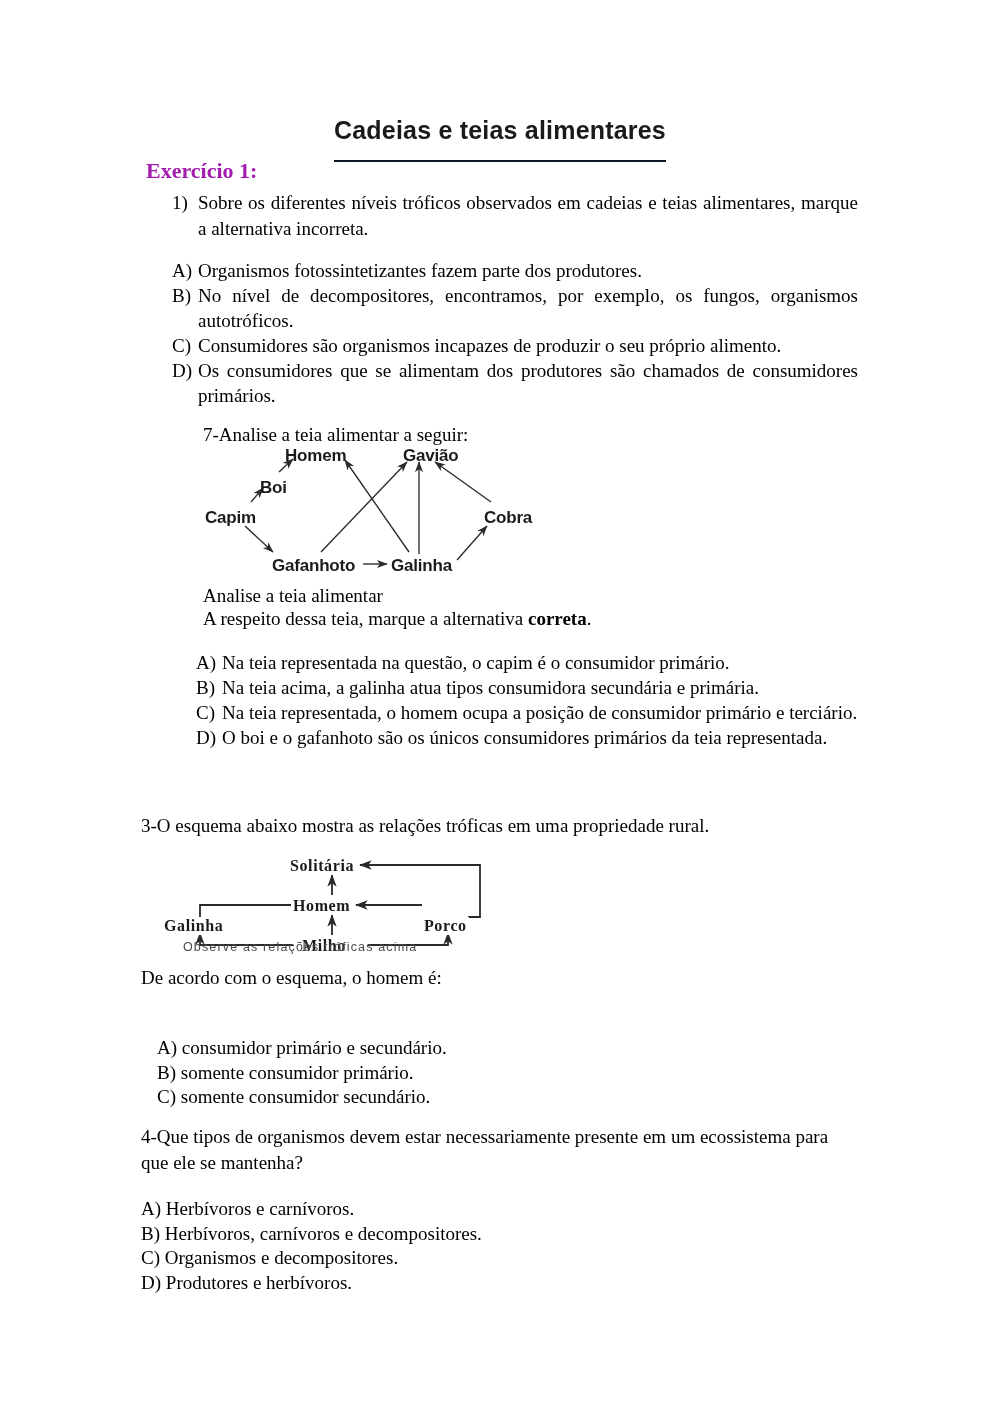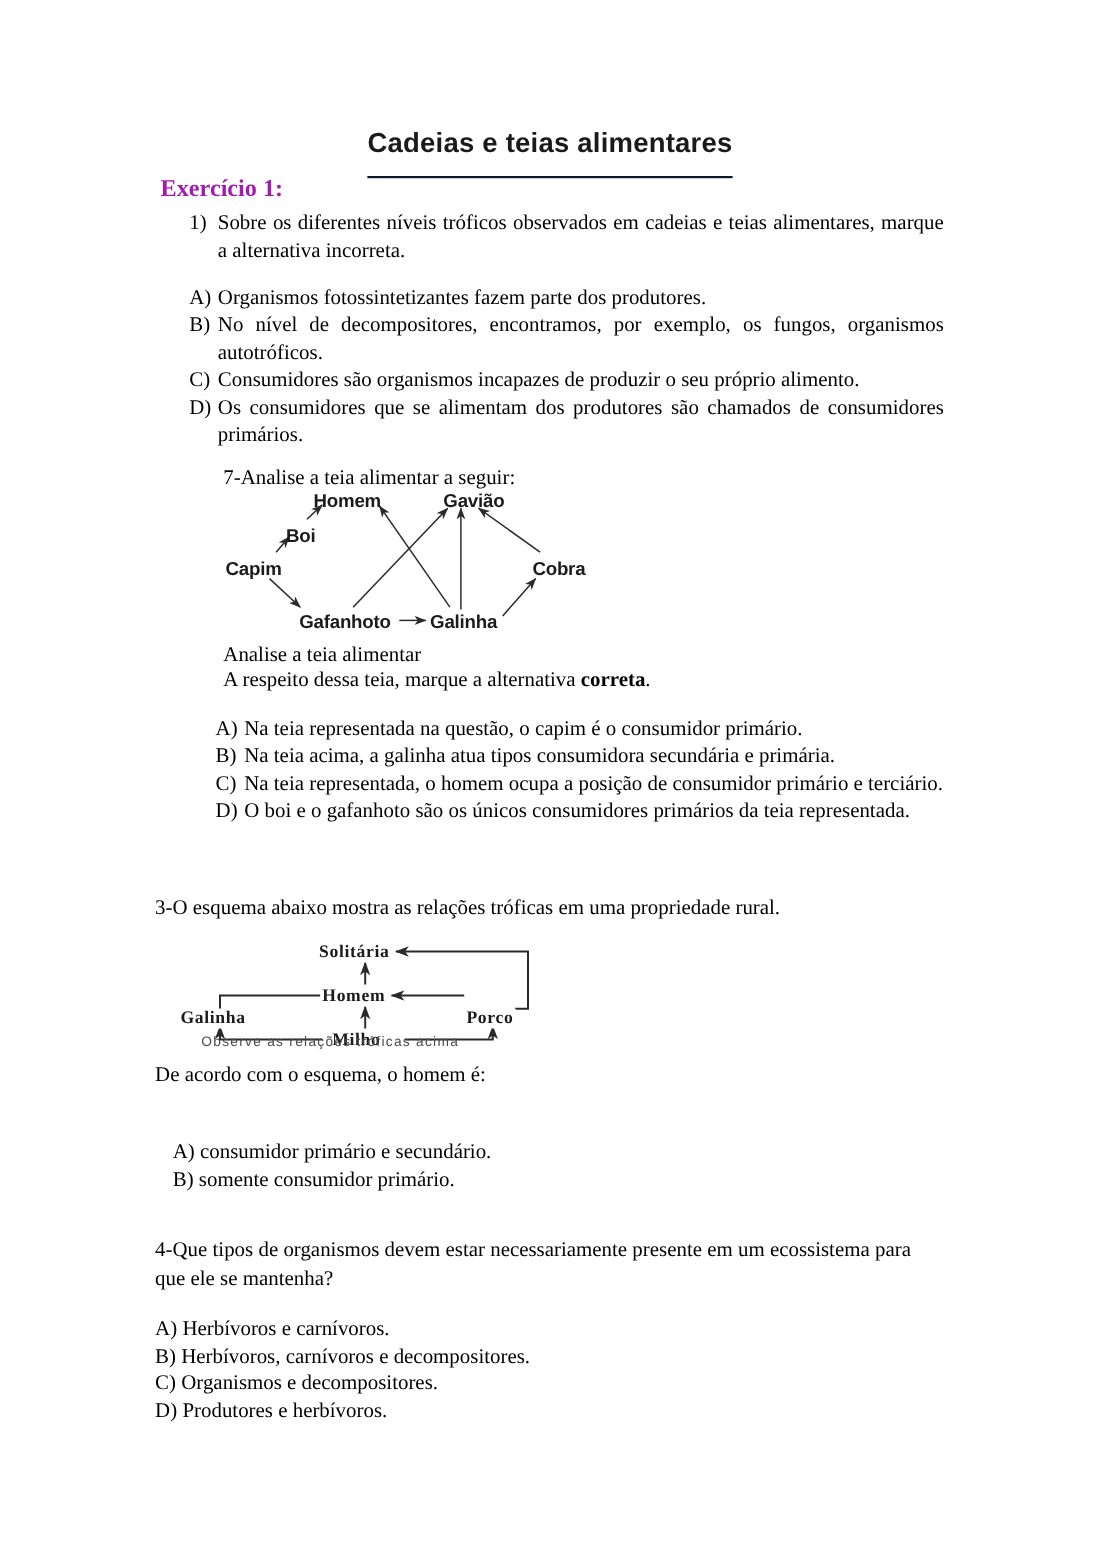--- a/index.html
+++ b/index.html
@@ -304,20 +304,23 @@
 
   <div class="lead-line" id="lead-q3b">De acordo com o esquema, o homem é:</div>
 
   <div class="opt-list" id="q3-options">
     <div class="opt-row">
       <div class="opt-line"><span>A)</span> <span>consumidor primário e secundário.</span></div>
     </div>
     <div class="opt-row">
       <div class="opt-line"><span>B)</span> <span>somente consumidor primário.</span></div>
     </div>
+    <div class="opt-row">
+      <div class="opt-line"><span>C)</span> <span>somente consumidor secundário.</span></div>
+    </div>
   </div>
 
   <div class="lead-line" id="lead-q4">4-Que tipos de organismos devem estar necessariamente presente em um ecossistema para que ele se mantenha?</div>
 
   <div class="opt-list" id="q4-options">
     <div class="opt-row">
       <div class="opt-line"><span>A)</span> <span>Herbívoros e carnívoros.</span></div>
     </div>
     <div class="opt-row">
       <div class="opt-line"><span>B)</span> <span>Herbívoros, carnívoros e decompositores.</span></div>

